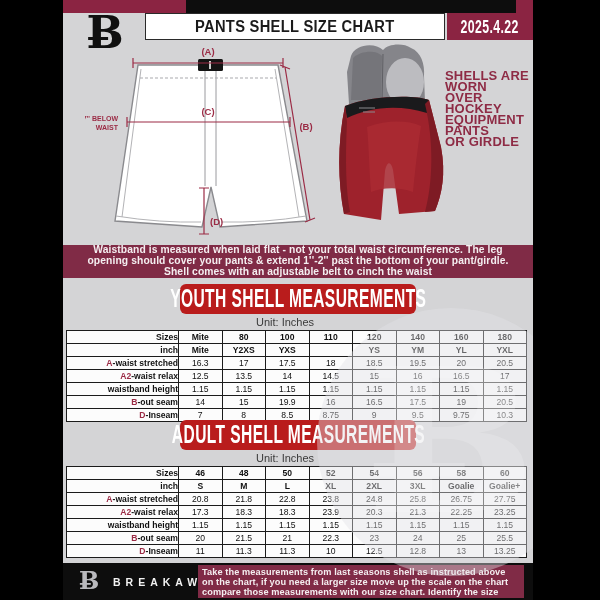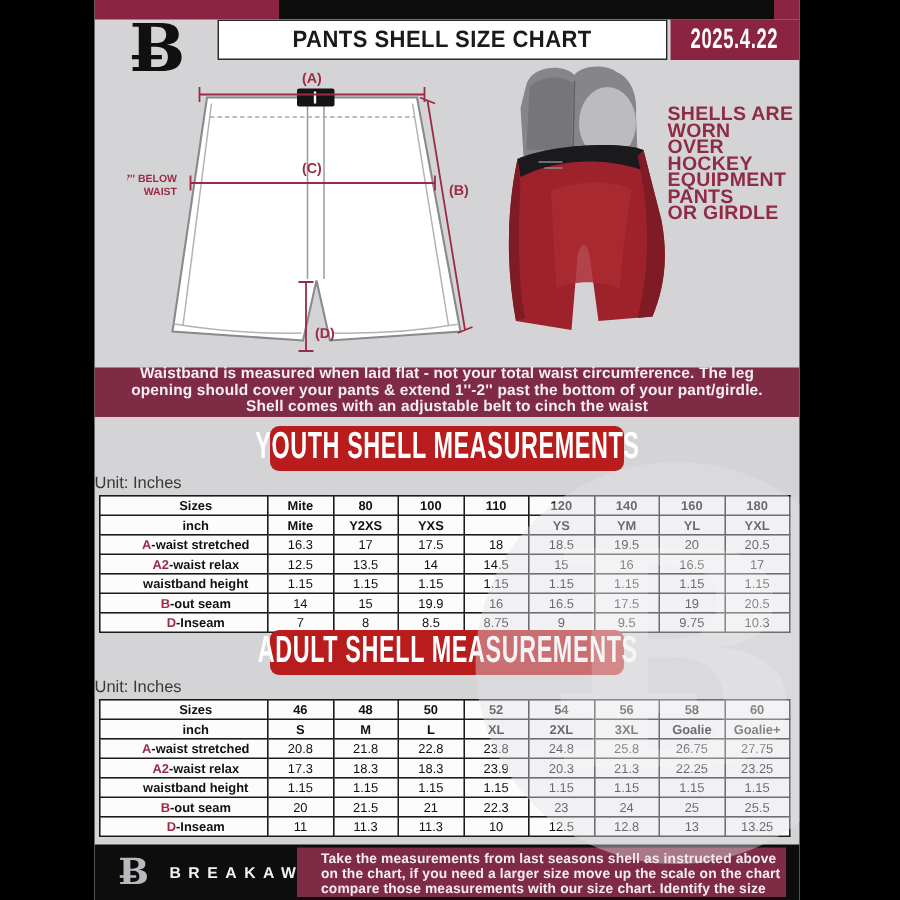--- a/index.html
+++ b/index.html
@@ -35,46 +35,46 @@
     display:flex;flex-direction:column;justify-content:center;text-align:center;}
   .banner div{font-size:10.3px;font-weight:bold;color:#f4eef0;line-height:10.8px;letter-spacing:.1px;}
 
   .sec-hdr{position:absolute;left:50%;transform:translateX(-50%);width:236px;height:30px;
     background:#b91c1c;border-radius:6px;display:flex;align-items:center;justify-content:center;}
   .sec-hdr.youth{top:284px;}
   .sec-hdr.adult{top:420px;}
   .sec-hdr span{color:#fff;font-weight:bold;font-size:19px;white-space:nowrap;
     transform:scale(.82,1.32);letter-spacing:.5px;}
 
-  .unit{position:absolute;left:0;width:444px;font-size:11px;color:#3a3a3a;}
+  .unit{position:absolute;left:0;width:444px;text-align:center;font-size:11px;color:#3a3a3a;}
   .unit.u1{top:316px;}
   .unit.u2{top:452px;}
 
   table.meas{position:absolute;left:3px;width:461px;border-collapse:collapse;table-layout:fixed;}
   table.meas.youth{top:330px;}
   table.meas.adult{top:466px;}
   table.meas td{border:1px solid #1b1b1b;font-size:8.6px;line-height:10px;padding:1px 0;
     text-align:center;color:#111;background:rgba(255,255,255,.92);height:10px;overflow:hidden;}
-  table.meas td.lbl{text-align:center;padding-left:16px;font-weight:bold;}
+  table.meas td.lbl{text-align:right;padding-left:16px;font-weight:bold;}
   table.meas tr.hdr td{font-weight:bold;}
   table.meas .pfx{color:#9B2B45;}
 
   .watermark{position:absolute;right:-52px;top:308px;width:268px;height:268px;border-radius:50%;
     background:rgba(226,226,231,.42);pointer-events:none;z-index:5;
     display:flex;align-items:center;justify-content:center;}
   .watermark span{font-family:"DejaVu Serif", serif;font-weight:bold;font-size:200px;
     color:rgba(255,255,255,.18);line-height:200px;}
 
   .footer{position:absolute;left:0;top:563px;width:470px;height:37px;background:#0d0d0d;}
   .logo-bottom{position:absolute;left:16px;top:4px;width:26px;height:30px;
     font-family:"DejaVu Serif", serif;font-weight:bold;font-size:24px;line-height:28px;color:#b9b9bd;}
   .brand{position:absolute;left:50px;top:0;height:37px;display:flex;align-items:center;
     font-size:10.5px;font-weight:bold;color:#f2f2f2;letter-spacing:5px;}
   .note-box{position:absolute;left:135px;top:2px;width:326px;height:33px;background:#802B46;
-    box-sizing:border-box;padding:2px 16px;}
+    box-sizing:border-box;padding:2px 4px;}
   .note-box div{font-size:9.2px;font-weight:bold;color:#f4eef0;line-height:10.2px;letter-spacing:.1px;white-space:nowrap;}
 
   svg text{font-family:"Liberation Sans", sans-serif;}
 </style>
 </head>
 <body>
 
 <div class="page">
 
   <div class="strip m1"></div>

